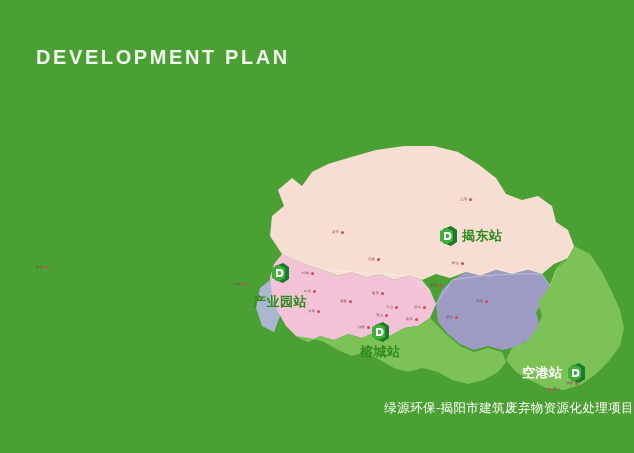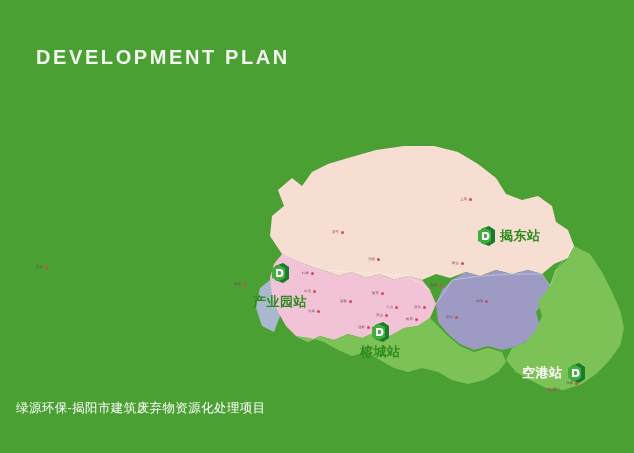--- a/index.html
+++ b/index.html
@@ -30,33 +30,33 @@
   .map-wrap{position:absolute;left:150px;top:120px;width:484px;height:290px;}
   .map-wrap svg{display:block;width:100%;height:100%;}
 
   
   .station{position:absolute;display:flex;align-items:center;gap:5px;white-space:nowrap;}
   .station .label{font-size:13px;font-weight:700;letter-spacing:.5px;}
   .st-green .label{color:#2f8a1e;}
   .st-white .label{color:#ffffff;font-family:Liberation Serif, serif;}
   .logo{width:17px;height:20px;flex:0 0 auto;}
 
-  .st-jiedong{left:478px;top:226px;}
+  .st-jiedong{left:440px;top:226px;}
   .st-chanye{left:253px;top:263px;flex-direction:column;gap:10px;align-items:center;}
   .st-rongcheng{left:360px;top:322px;flex-direction:column;gap:1px;align-items:center;}
   .st-konggang{left:522px;top:363px;}
 
   
   .city{position:absolute;display:flex;align-items:center;gap:2px;}
   .city .dot{width:3px;height:3px;border-radius:50%;background:#d8445a;flex:0 0 auto;}
   .city .nm{font-size:3.4px;color:#7a4452;line-height:1;letter-spacing:.2px;}
 
   
   .caption{
-    position:absolute;left:0;right:0;top:398px;text-align:left;color:#ffffff;padding-left:16px;
+    position:absolute;left:0;right:0;top:398px;text-align:right;color:#ffffff;
   }
   .caption div{font-size:12.5px;line-height:1.65;letter-spacing:.4px;}
 </style>
 </head>
 <body>
 
 <div id="poster">
 
   <div class="title-block">
     <div class="subtitle">DEVELOPMENT PLAN</div>

